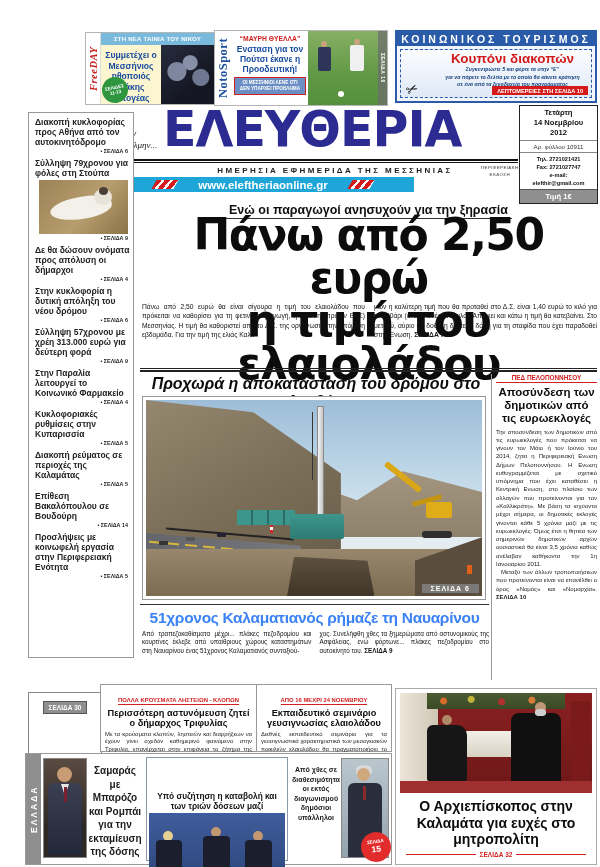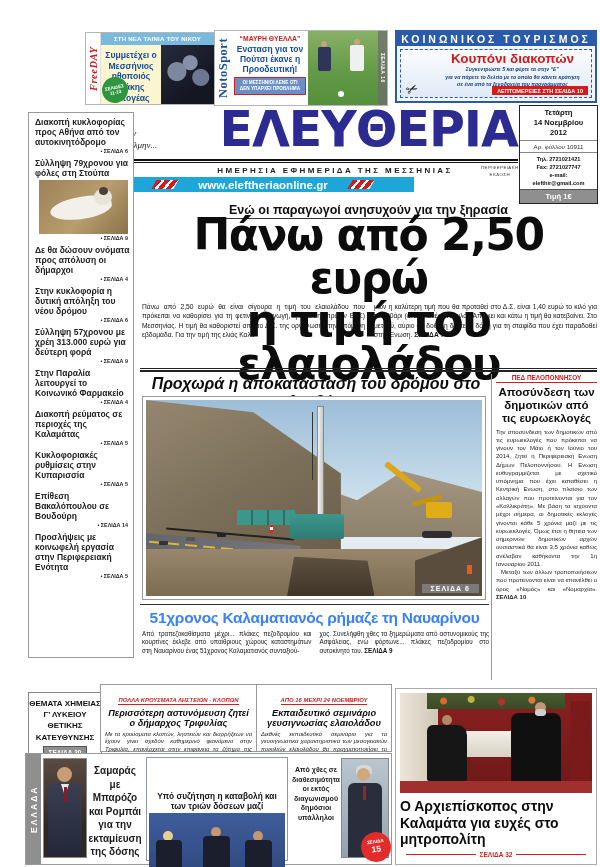--- a/index.html
+++ b/index.html
@@ -45,21 +45,21 @@
   .cp-header{background:#2a5ba9;color:#fff;text-align:center;font-weight:bold;font-size:10.5px;letter-spacing:3px;padding:1px 0;}
   .cp-inner{position:absolute;left:3px;right:3px;top:17px;bottom:3px;border:1.5px dashed #2a5ba9;
       background:linear-gradient(#fbfdff,#dfe9f6);text-align:center;padding-left:33px;}
   .cp-title{color:#d41a1a;font-weight:bold;font-size:13.5px;margin-top:1px;}
   .cp-line{color:#17407f;font-size:5.2px;font-style:italic;font-weight:bold;line-height:1.45;}
   .cp-scissors{position:absolute;left:5px;bottom:0;font-size:14px;transform:rotate(-25deg);color:#111;}
   .cp-footer{position:absolute;right:3px;bottom:2px;background:#d41a1a;color:#fff;font-size:5.6px;font-weight:bold;padding:1.5px 5px;}
 
   
   .motto{left:112px;top:114px;font-family:"Liberation Serif",serif;font-style:italic;font-size:9px;color:#111;line-height:1.4;}
-  .logo{left:163px;top:103px;width:355px;text-align:right;font-family:"DejaVu Sans",sans-serif;font-weight:bold;
+  .logo{left:163px;top:103px;width:355px;text-align:left;font-family:"DejaVu Sans",sans-serif;font-weight:bold;
       font-size:49px;color:#2b2b92;letter-spacing:-1px;line-height:1.1;}
   .logo-rule{left:112px;top:159px;width:406px;height:4px;border-top:2px solid #111;border-bottom:1px solid #111;box-sizing:border-box;}
   .subtitle{left:152px;top:166px;width:366px;text-align:center;font-size:8px;font-weight:bold;letter-spacing:2.4px;color:#222;}
   .edition{left:481px;top:165px;font-size:4.4px;color:#333;line-height:1.5;letter-spacing:.4px;text-align:center;}
   .webbar{left:112px;top:177px;width:302px;height:15px;background:#1ea6d8;display:flex;align-items:center;justify-content:center;gap:22px;}
   .wb-text{color:#fff;font-weight:bold;font-size:11.5px;}
   .wb-slash{width:22px;height:9px;background:repeating-linear-gradient(105deg,#d41a1a 0 5px,#fff 5px 8px);transform:skewX(-30deg);}
   .infobox{left:519px;top:105px;width:79px;border:1.5px solid #222;background:#fff;text-align:center;box-sizing:border-box;}
   .ib-date{padding:2px 1px;font-weight:bold;font-size:7.6px;line-height:1.3;border-bottom:1px solid #888;}
   .ib-issue{font-size:6.2px;color:#333;padding:2px 0;border-bottom:1px solid #888;}
@@ -132,21 +132,21 @@
   .ped-body p+p{text-indent:5px;}
 
   
   .rule2{left:140px;top:604px;width:349px;border-top:1.5px solid #333;}
   .nav-head{left:140px;top:609px;width:349px;text-align:center;font-size:15.5px;font-weight:bold;color:#3b82f6;letter-spacing:-.3px;}
   .nav-body{left:142px;top:630px;width:347px;display:flex;gap:8px;font-size:6.3px;line-height:1.32;text-align:justify;color:#111;}
   .nav-body>div{flex:1;}
 
   
   .boxes-row{left:100px;top:684px;width:292px;height:68px;border:1px solid #999;display:flex;box-sizing:border-box;background:#fff;}
-  .bx{padding:3px 4px;box-sizing:border-box;font-style:italic;}
+  .bx{padding:3px 4px;box-sizing:border-box;}
   .bx1{width:156px;border-right:1px solid #999;}
   .bx2{flex:1;}
   .bx-kicker{text-align:center;}
   .bx-kicker span{display:inline-block;color:#d02020;font-size:5.9px;font-weight:bold;border-bottom:1px solid #d02020;padding-bottom:.5px;}
   .bx-head{font-size:9.2px;font-weight:bold;text-align:center;line-height:1.12;margin:2px 0;color:#0d0d0d;}
   .bx-body{font-size:5.9px;line-height:1.3;text-align:justify;color:#1a1a1a;}
 
   
   .arch{left:395px;top:688px;width:202px;height:177px;border:1px solid #aaa;box-sizing:border-box;padding:4px;background:#fff;}
   .ab-photo{height:100px;background:linear-gradient(#8a2020,#6d1818);}
@@ -158,21 +158,21 @@
                  radial-gradient(circle at 76% 45%,#d87a3a 0 3px,transparent 4px),
                  linear-gradient(#4a5a30,#3a4a26);}
   .ab-table{position:absolute;left:30%;top:38%;width:32%;height:26%;background:linear-gradient(#f2efe8,#d8d2c4);border-radius:3px;}
   .ab-chair{position:absolute;right:1%;top:8%;width:10%;height:82%;background:#7a1a1a;}
   .ab-fig1{position:absolute;left:14%;top:32%;width:21%;height:56%;background:#161616;border-radius:6px 10px 2px 2px;}
   .ab-head1{position:absolute;left:22%;top:22%;width:10px;height:10px;background:#b08a68;border-radius:50%;}
   .ab-fig2{position:absolute;right:16%;top:20%;width:26%;height:70%;background:#101010;border-radius:8px 8px 2px 2px;}
   .ab-head2{position:absolute;right:24%;top:9%;width:11px;height:11px;background:#c09878;border-radius:50%;}
   .ab-beard{position:absolute;right:24%;top:16%;width:11px;height:7px;background:#cfcfcf;border-radius:40%;}
   .ab-carpet{position:absolute;left:0;bottom:0;width:100%;height:12%;background:#a03030;}
-  .ab-head{font-size:14px;font-weight:bold;text-align:left;line-height:1.18;margin-top:5px;color:#0c0c0c;}
+  .ab-head{font-size:14px;font-weight:bold;text-align:center;line-height:1.18;margin-top:5px;color:#0c0c0c;}
   .ab-page{display:flex;align-items:center;gap:4px;margin-top:3px;padding:0 6px;}
   .ab-page .line{flex:1;height:1px;background:#d02020;}
   .ab-page .txt{color:#d02020;font-size:6.5px;font-weight:bold;}
 
   
   .greece{left:25px;top:753px;width:367px;height:112px;border:1px solid #999;display:flex;box-sizing:border-box;background:#fff;}
   .gr-label{width:15px;background:#8f8f8f;color:#fff;writing-mode:vertical-rl;transform:rotate(180deg);
       display:flex;align-items:center;justify-content:center;font-size:8.5px;font-weight:bold;letter-spacing:2px;}
   .gr-item1{width:104px;display:flex;padding:4px 2px;box-sizing:border-box;}
   .gr-photo1{width:42px;height:98px;border:1px solid #888;background:linear-gradient(#5a4a42,#2e2824 70%);flex:none;}
@@ -312,39 +312,38 @@
     </div>
     <div class="sb-item">
       <div class="sb-text">Σύλληψη 57χρονου με χρέη 313.000 ευρώ για δεύτερη φορά</div>
       <div class="sb-page">• ΣΕΛΙΔΑ 9</div>
     </div>
     <div class="sb-item">
       <div class="sb-text">Στην Παραλία λειτουργεί το Κοινωνικό Φαρμακείο</div>
       <div class="sb-page">• ΣΕΛΙΔΑ 4</div>
     </div>
     <div class="sb-item">
+      <div class="sb-text">Κυκλοφοριακές ρυθμίσεις στην Κυπαρισσία</div>
+      <div class="sb-page">• ΣΕΛΙΔΑ 5</div>
+    </div>
+    <div class="sb-item">
       <div class="sb-text">Διακοπή ρεύματος σε περιοχές της Καλαμάτας</div>
       <div class="sb-page">• ΣΕΛΙΔΑ 5</div>
     </div>
     <div class="sb-item">
-      <div class="sb-text">Κυκλοφοριακές ρυθμίσεις στην Κυπαρισσία</div>
-      <div class="sb-page">• ΣΕΛΙΔΑ 5</div>
-    </div>
-    <div class="sb-item">
       <div class="sb-text">Επίθεση Βακαλόπουλου σε Βουδούρη</div>
       <div class="sb-page">• ΣΕΛΙΔΑ 14</div>
     </div>
     <div class="sb-item">
       <div class="sb-text">Προσλήψεις με κοινωφελή εργασία στην Περιφερειακή Ενότητα</div>
       <div class="sb-page">• ΣΕΛΙΔΑ 5</div>
     </div>
   </div>
 
   <div class="abs chem-box">
-    <div>ΘΕΜΑΤΑ ΧΗΜΕΙΑΣ Γ’ ΛΥΚΕΙΟΥ ΘΕΤΙΚΗΣ ΚΑΤΕΥΘΥΝΣΗΣ</div>
     <div class="chem-badge">ΣΕΛΙΔΑ 30</div>
   </div>
 
   <div class="abs kicker">
     <span class="kicker-inner">Ενώ οι παραγωγοί ανησυχούν για την ξηρασία</span>
   </div>
   <div class="abs headline">
     <div class="hl">Πάνω από 2,50 ευρώ</div>
     <div class="hl">η τιμή του ελαιολάδου</div>
   </div>

